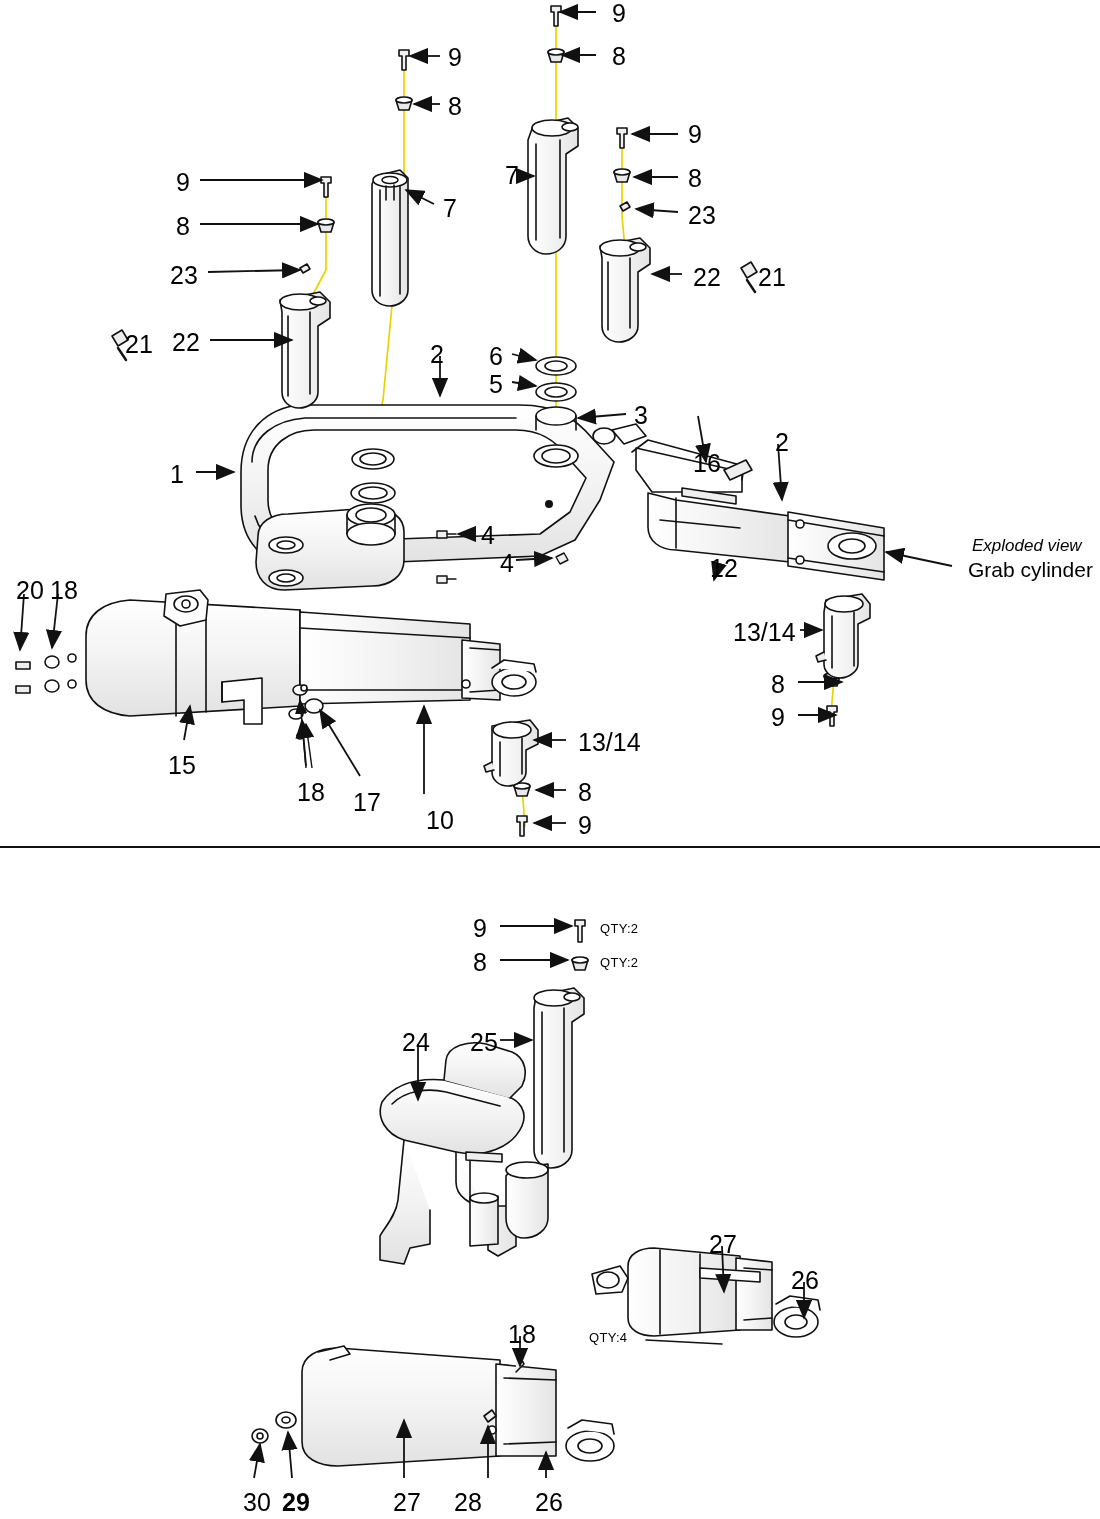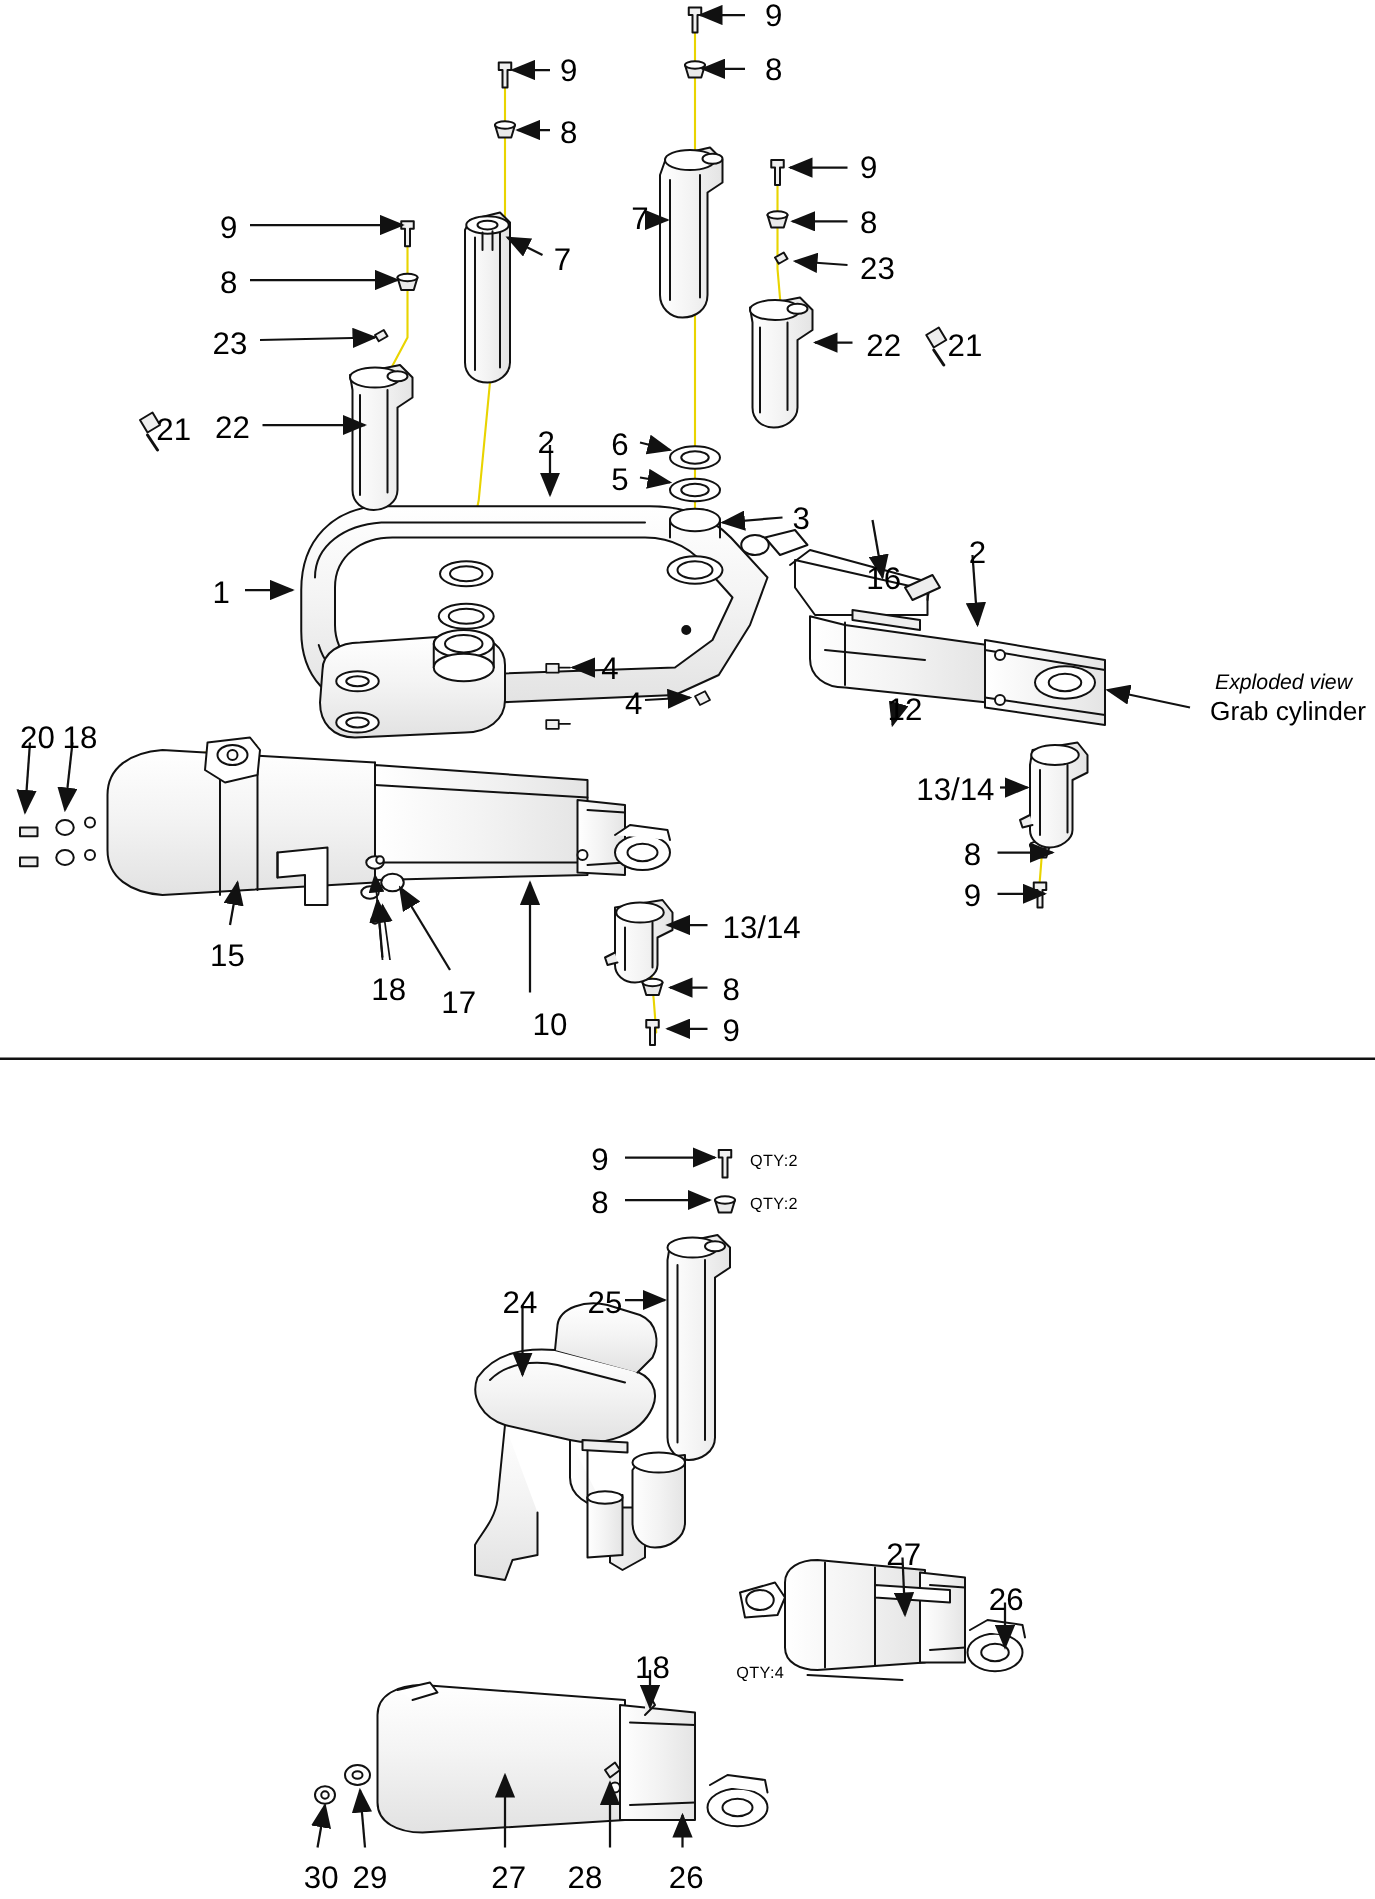--- a/index.html
+++ b/index.html
@@ -388,19 +388,19 @@
     <span class="callout small" style="left:600px;top:922px;">QTY:2</span>
     <span class="callout" style="left:473px;top:950px;">8</span>
     <span class="callout small" style="left:600px;top:956px;">QTY:2</span>
     <span class="callout" style="left:402px;top:1030px;">24</span>
     <span class="callout" style="left:470px;top:1030px;">25</span>
     <span class="callout" style="left:709px;top:1232px;">27</span>
     <span class="callout" style="left:791px;top:1268px;">26</span>
     <span class="callout" style="left:508px;top:1322px;">18</span>
     <span class="callout small" style="left:541px;top:1331px;margin-left:48px;">QTY:4</span>
     <span class="callout" style="left:243px;top:1490px;">30</span>
-    <span class="callout" style="left:282px;top:1490px;">29</span>
+    <span class="callout" style="left:282px;top:1490px;font-weight:bold;">29</span>
     <span class="callout" style="left:393px;top:1490px;">27</span>
     <span class="callout" style="left:454px;top:1490px;">28</span>
     <span class="callout" style="left:535px;top:1490px;">26</span>
   </div>
 
 </div>
 
 </body></html>

